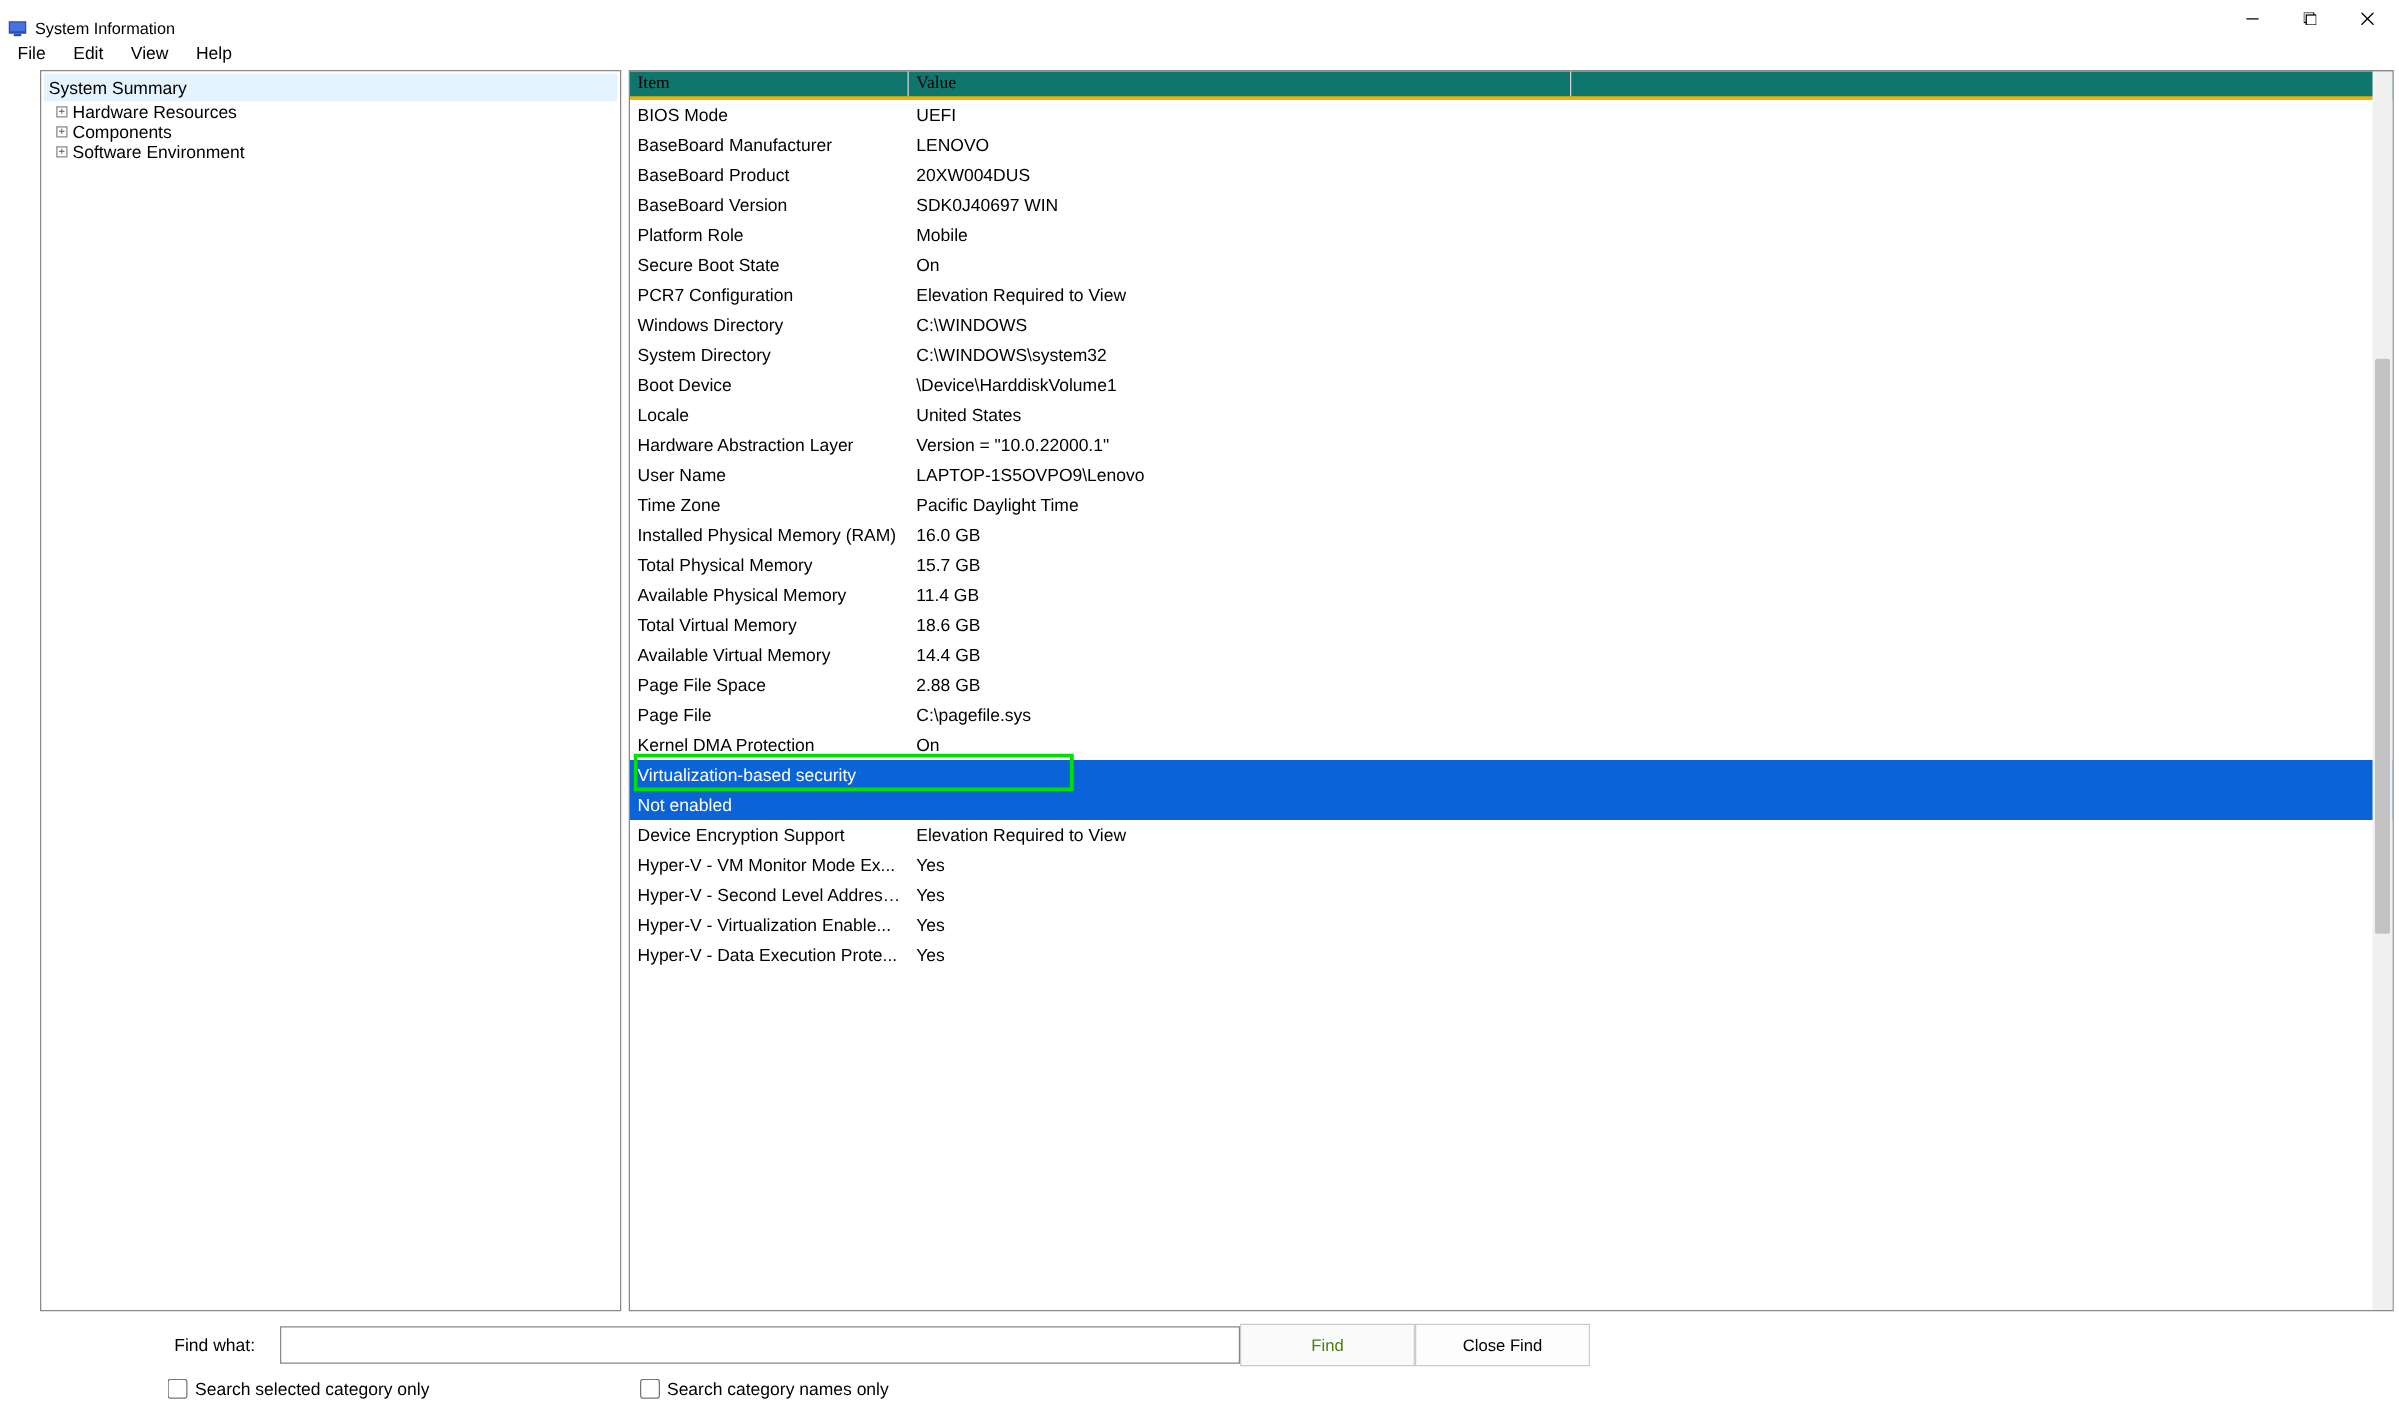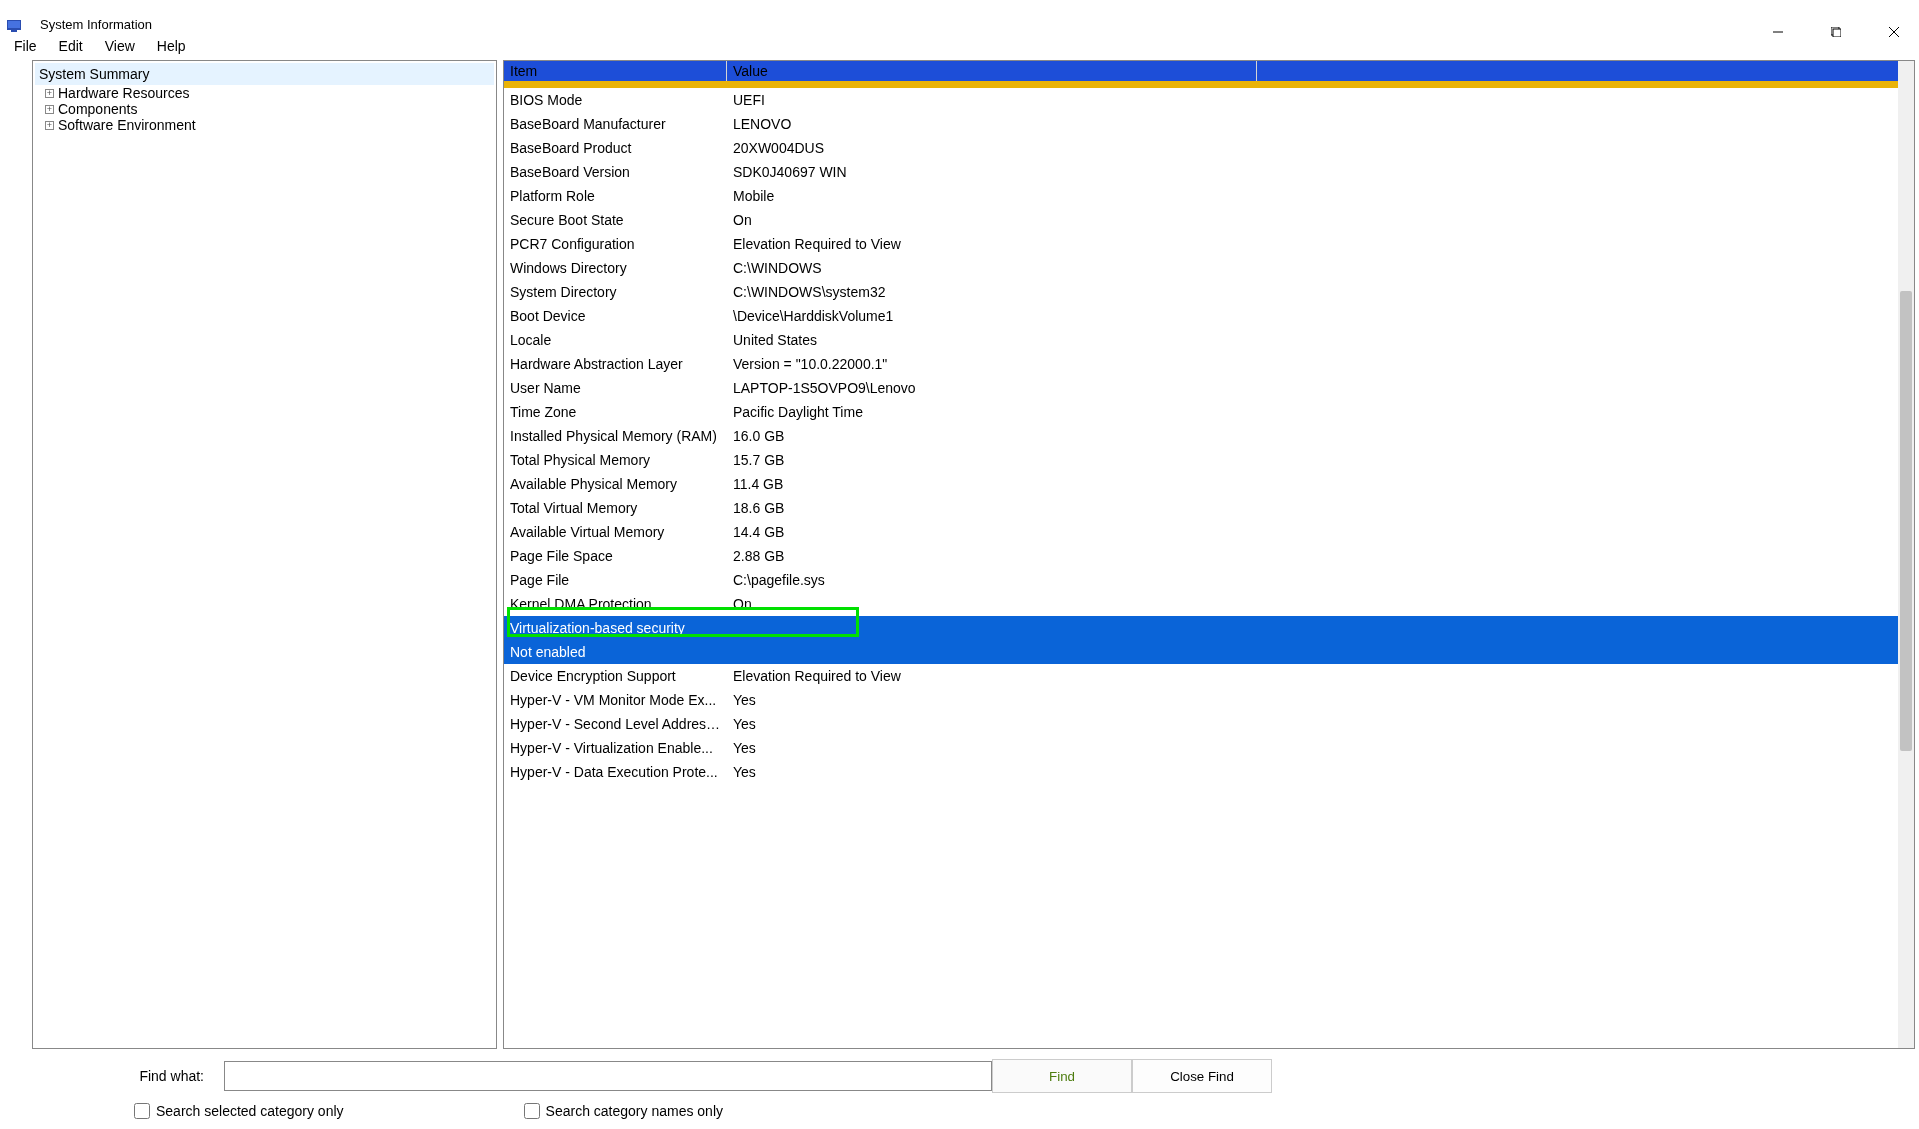--- a/index.html
+++ b/index.html
@@ -9,24 +9,23 @@
   background: #fff;
   color: #000;
   width: 1919px;
   height: 1129px;
   overflow: hidden;
   display: flex;
   flex-direction: column;
 }
 .titlebar {
   display: flex;
-  align-items: flex-start;
+  align-items: flex-end;
   height: 30px;
-  padding: 17px 2px;
-  gap: 12px;
+  padding: 0 2px;
 }
 .titlebar .app-icon {
   width: 16px; height: 16px;
   margin: 0 6px 0 4px;
   display: inline-flex;
 }
 .titlebar .title { flex: 0 0 auto; font-size: 13px; }
 .titlebar .spacer { flex: 1; }
 .winbtn {
   width: 46px; height: 30px;
@@ -65,23 +64,24 @@
 .expander {
   width: 9px; height: 9px;
   border: 1px solid #888;
   display: inline-flex; align-items:center; justify-content:center;
   font-size: 9px; line-height: 1;
   color: #555;
 }
 
 .list-header {
   display: flex;
-  border-bottom: 7px solid #eab308;
+  border-bottom: 3px solid #eab308;
   position: sticky; top: 0;
-  background: #1d4ed8;
+  background: #0f766e;
+  font-family: Liberation Serif, serif;
 }
 .list-header .col {
   padding: 2px 6px;
   border-right: 1px solid #d4d4d4;
 }
 .col-item { width: 223px; }
 .col-value { width: 530px; }
 
 .list-body { }
 .list-row {
@@ -116,21 +116,21 @@
 .find-row1 { display: flex; align-items: center; }
 .find-label { width: 210px; text-align: right; padding-right: 20px; }
 .find-input {
   width: 768px; height: 30px; border: 1px solid #888; padding: 2px 6px;
 }
 .find-btn {
   width: 140px; height: 34px;
   border: 1px solid #ccc; background: #fdfdfd;
 }
 .find-btn.disabled { color: #4d7c0f; background: #fafafa; }
-.find-row2 { display: flex; align-items: flex-start; gap: 50px; padding: 10px 0 0 120px; }
+.find-row2 { display: flex; align-items: flex-start; gap: 38px; padding: 10px 0 0 120px; }
 .chk { display: inline-flex; align-items: center; gap: 6px; }
 .chk input { width: 16px; height: 16px; }
 </style>
 </head>
 <body>
 
 <div class="titlebar">
   <span class="app-icon">
     <svg viewBox="0 0 16 16" width="16" height="16">
         <rect x="1" y="3" width="14" height="10" fill="#2a4db0"></rect>

